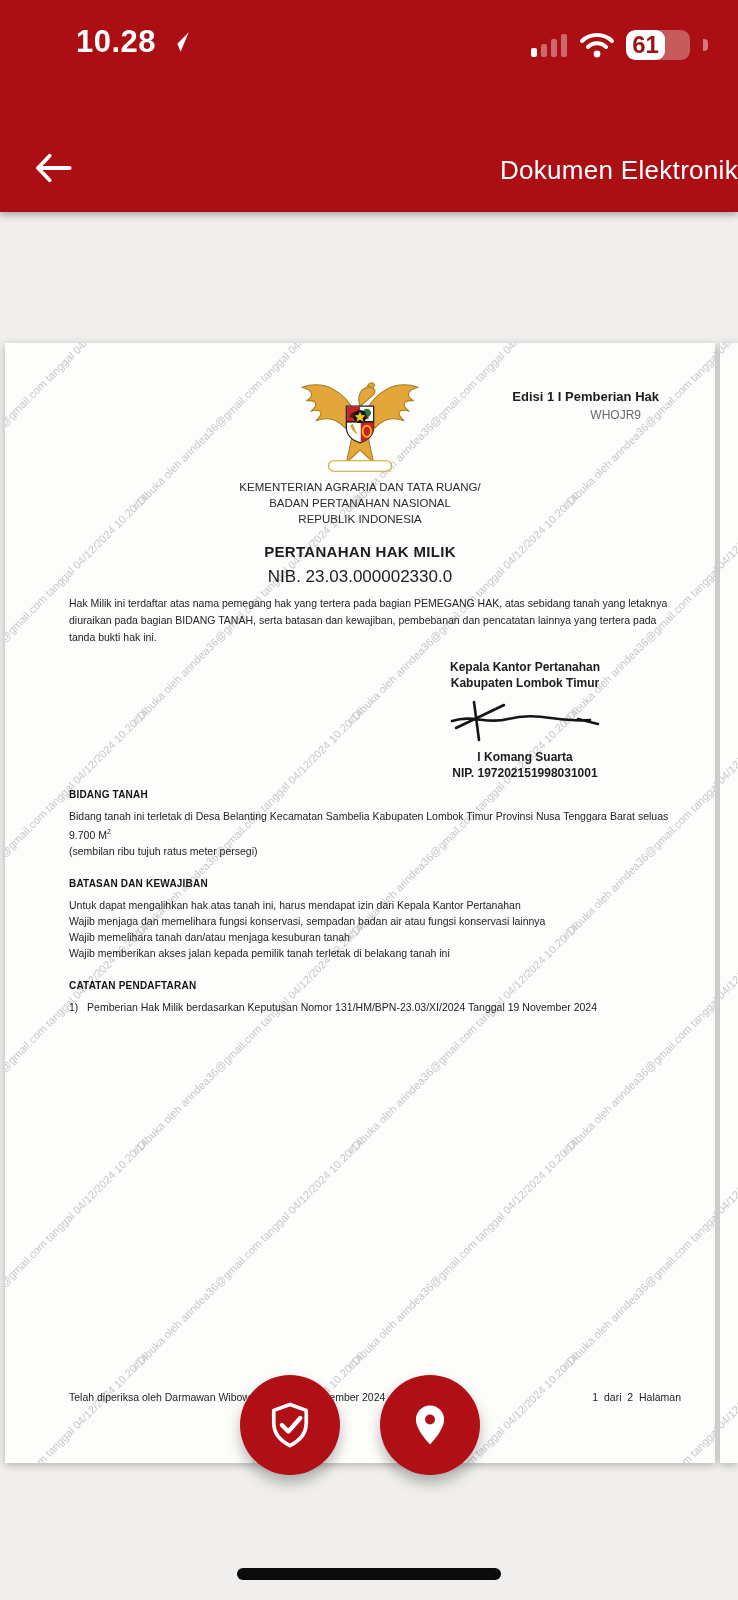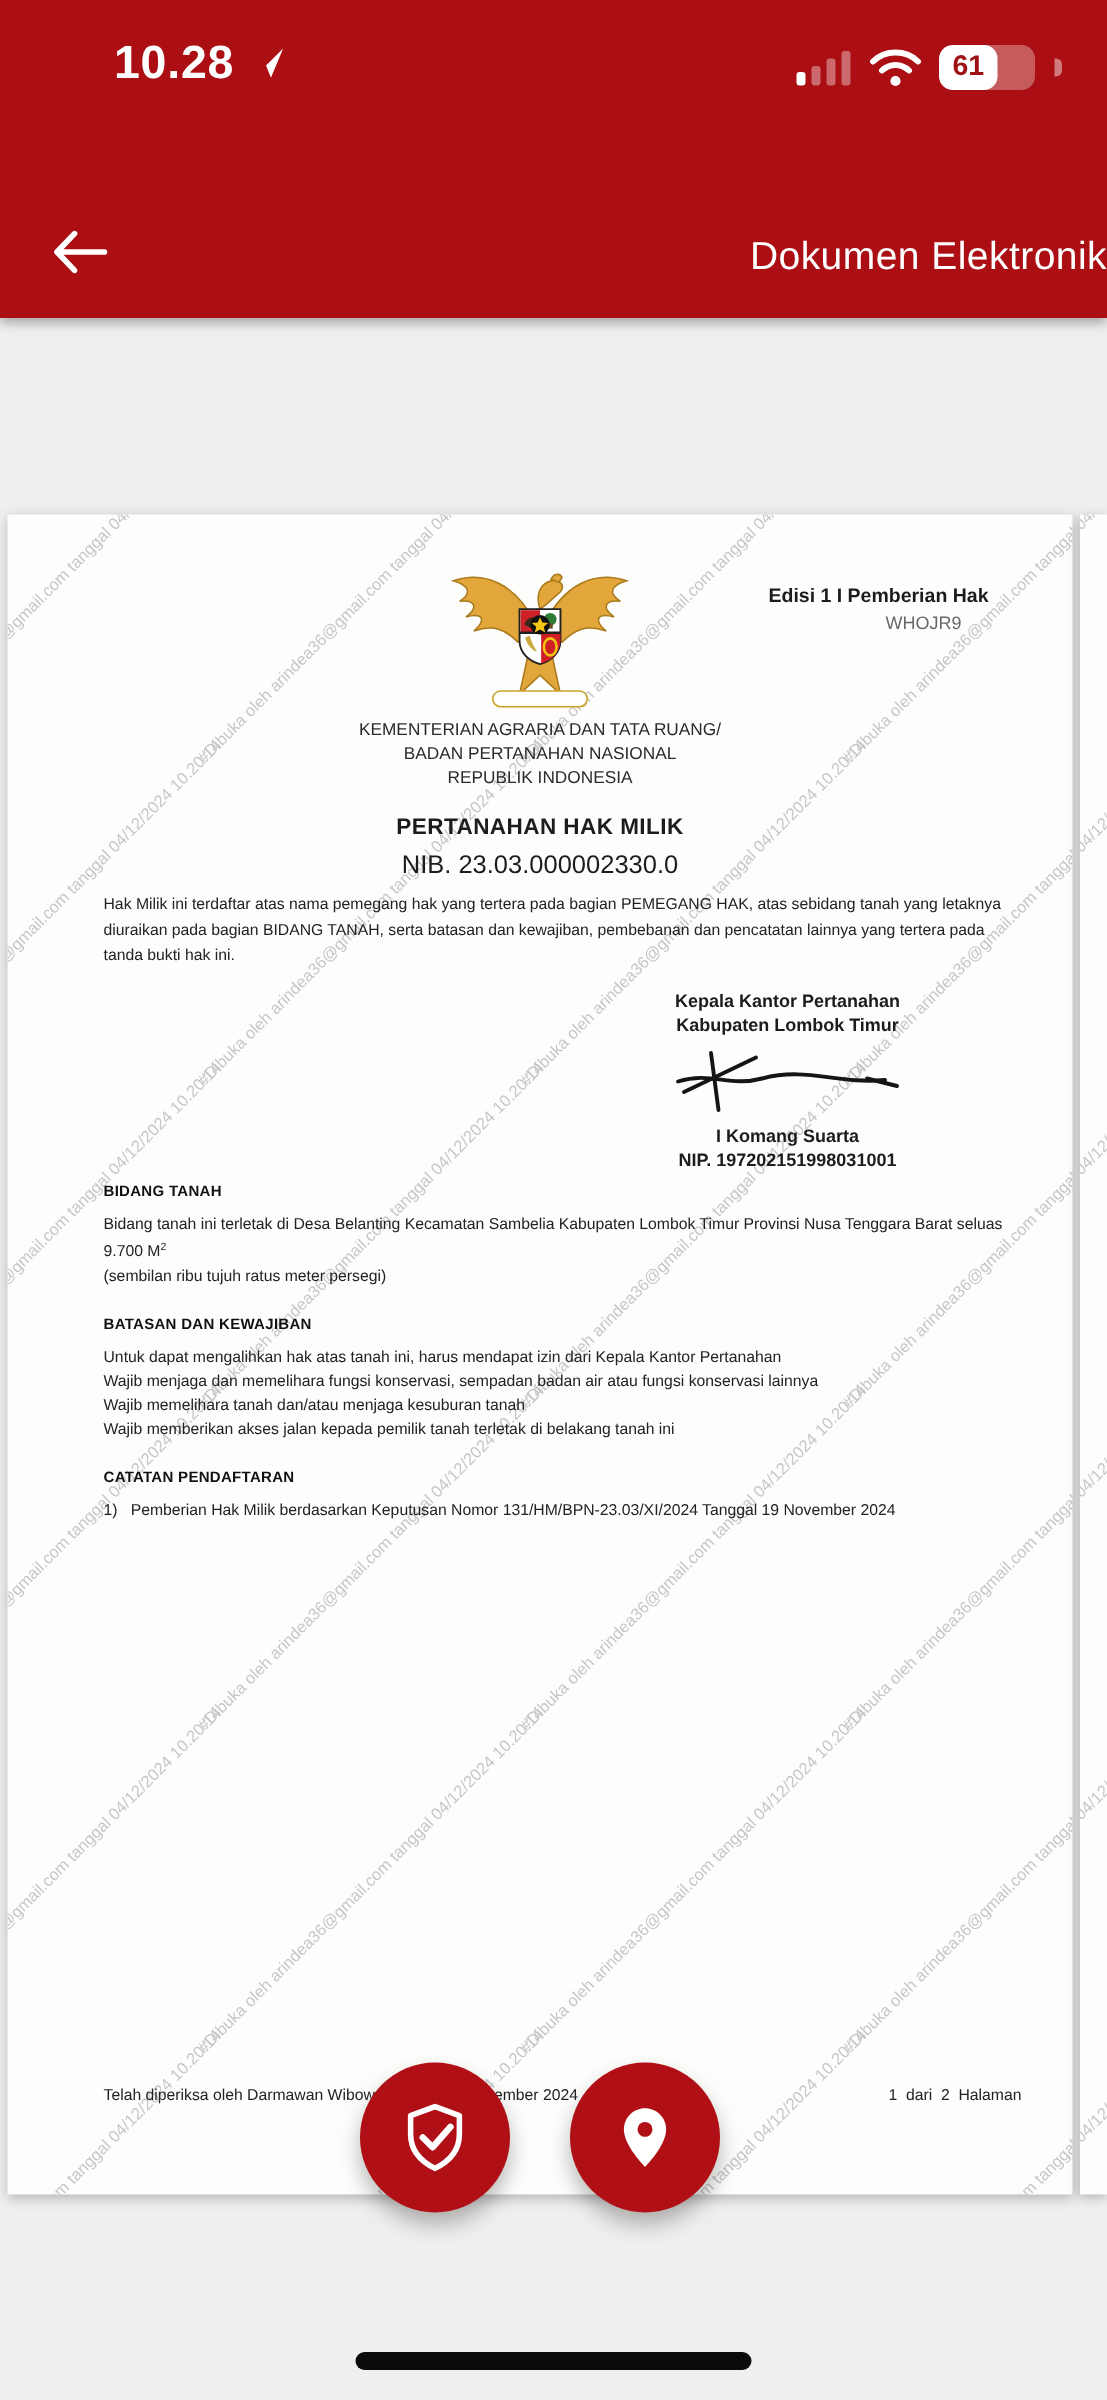--- a/index.html
+++ b/index.html
@@ -28,21 +28,21 @@
   }
   .battery {
     position:relative; width:64px; height:30px; border-radius:9px;
     background:rgba(255,255,255,.32); overflow:hidden;
   }
   .battery-fill {
     position:absolute; left:0; top:0; height:100%; width:61%;
     background:#fff; border-radius:9px;
     display:flex; align-items:center; justify-content:center;
   }
-  .battery-fill span { color:#9e1115; font-size:19px; font-weight:bold; }
+  .battery-fill span { color:#9e1115; font-size:24px; font-weight:bold; }
   .battery-nub {
     width:5px; height:12px; background:rgba(255,255,255,.45);
     border-radius:0 4px 4px 0; margin-left:2px;
   }
   .nav-row { position:absolute; top:140px; left:0; width:100%; height:60px; }
   .back-btn {
     position:absolute; left:30px; top:6px; width:46px; height:46px;
     background:transparent; border:none; cursor:pointer;
   }
   .nav-title {

